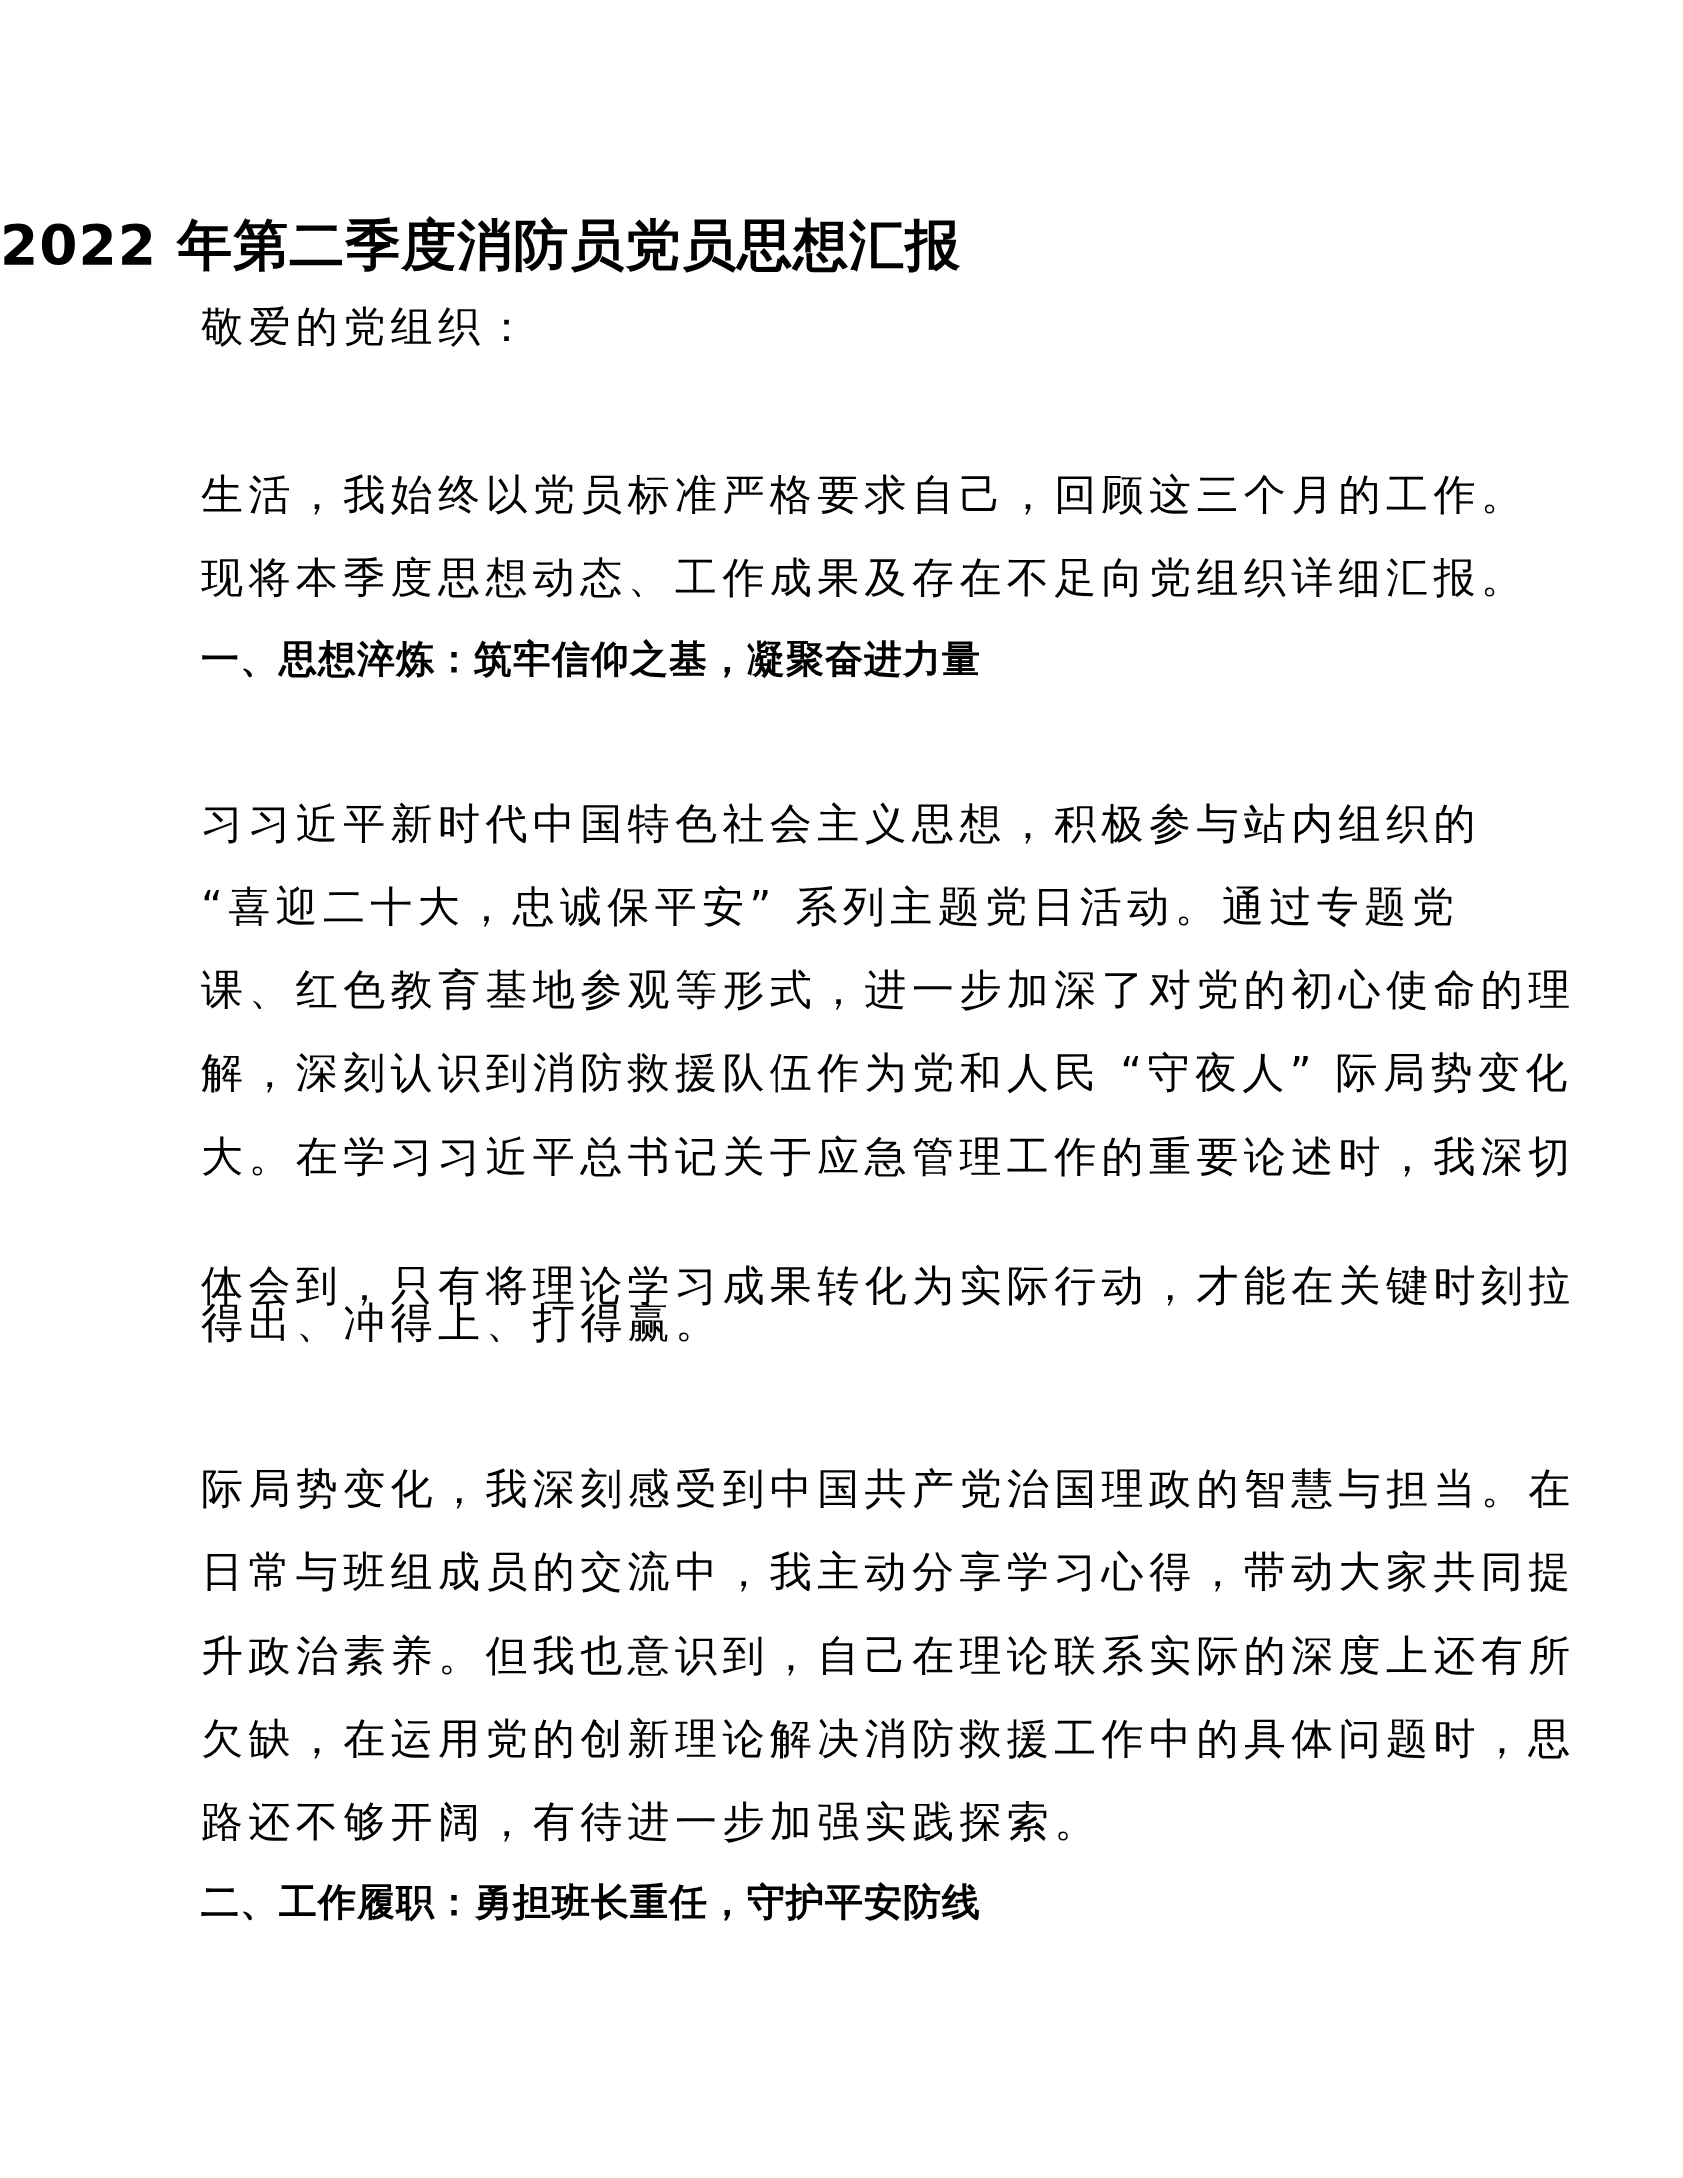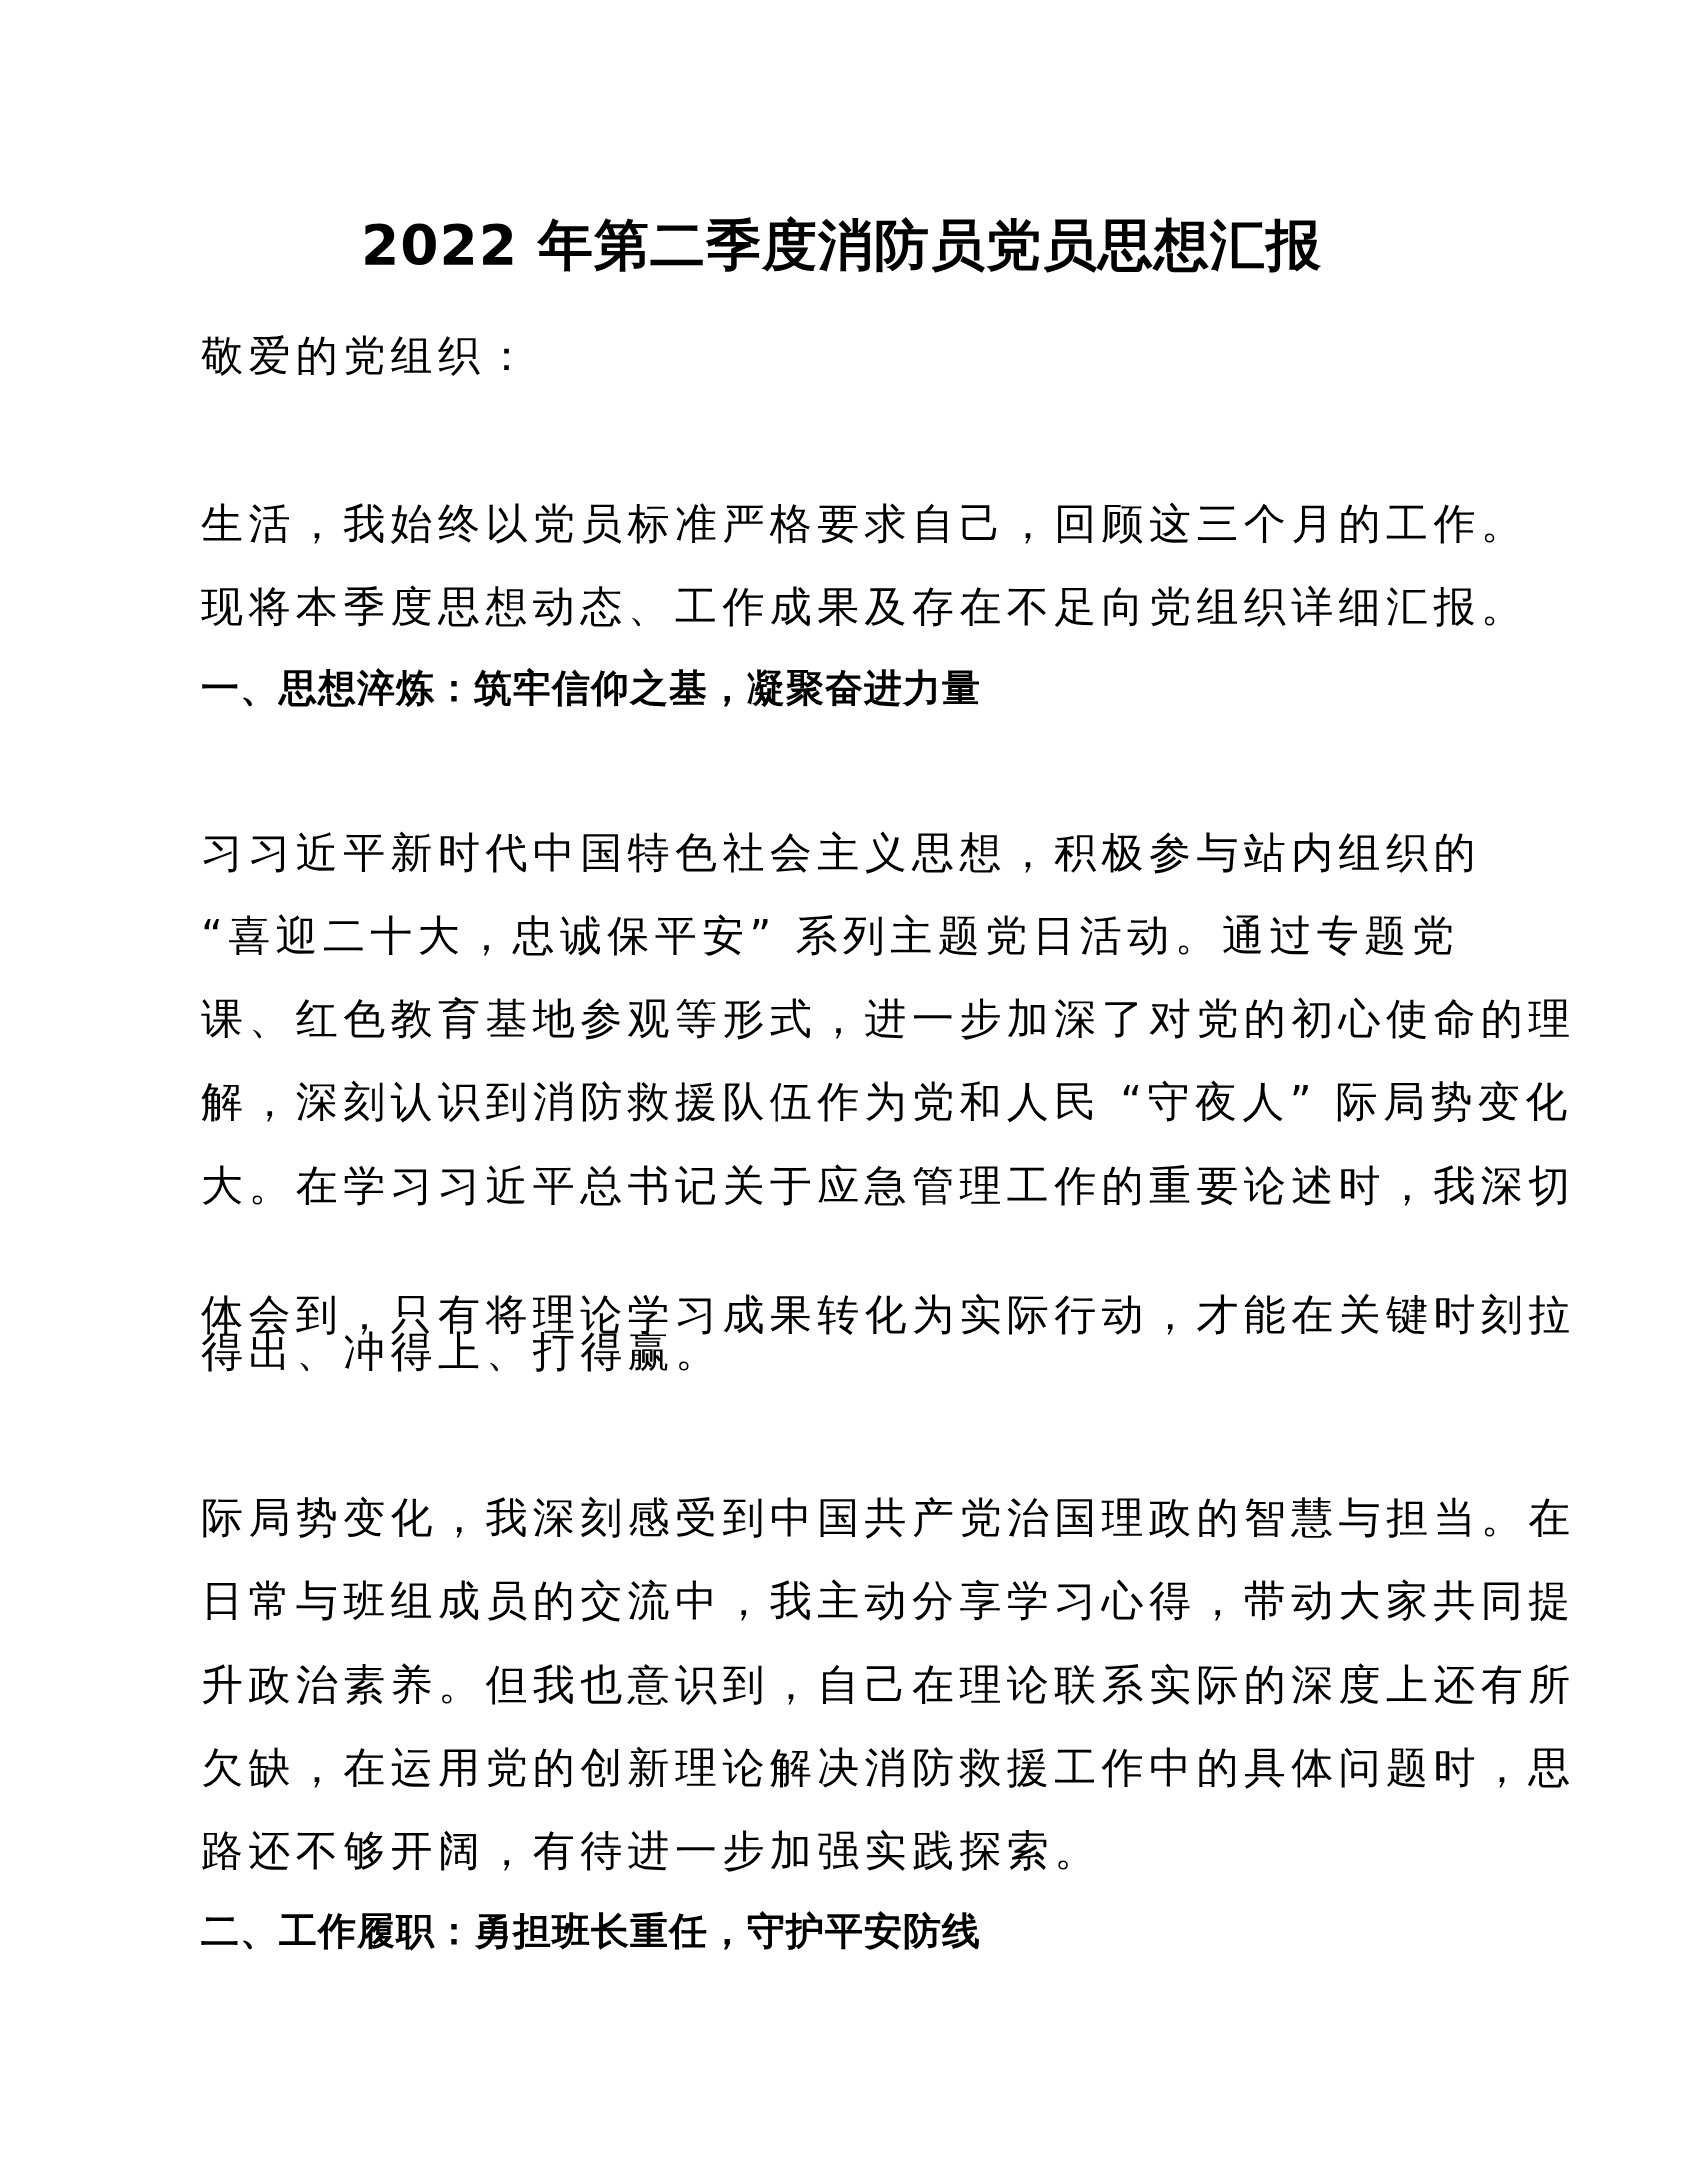--- a/index.html
+++ b/index.html
@@ -1,19 +1,19 @@
 <!DOCTYPE html>
 <html><head>
   <meta charset="utf-8">
   <style>
     html, body { margin: 0; padding: 0; background: #ffffff; }
     body { width: 1683px; height: 2178px; position: relative; overflow: hidden; font-family: "DejaVu Sans", sans-serif; color: #000000; }
     .page { position: absolute; left: 0; top: 0; width: 1683px; height: 2178px; background: #ffffff; }
-    .title { position: absolute; left: 0; width: 1683px; top: 206px; text-align: center; font-size: 55px; font-weight: bold; line-height: 79px; letter-spacing: 1px; }
-    .line { position: absolute; left: 201px; font-size: 42px; line-height: 59px; white-space: nowrap; letter-spacing: 5.4px; margin-top: 29px; }
+    .title { position: absolute; left: 0; width: 1683px; top: 206px; text-align: left; font-size: 55px; font-weight: bold; line-height: 79px; letter-spacing: 1px; }
+    .line { position: absolute; left: 201px; font-size: 42px; line-height: 59px; white-space: nowrap; letter-spacing: 5.4px; }
     .indent { left: 287px; }
     .heading { font-weight: bold; letter-spacing: 1px; font-size: 38px; }
   </style>
 </head>
 <body>
 
 <div class="page">
   <div class="title">2022 年第二季度消防员党员思想汇报</div>
   <div class="line" style="top:297px">敬爱的党组织：</div>
 

